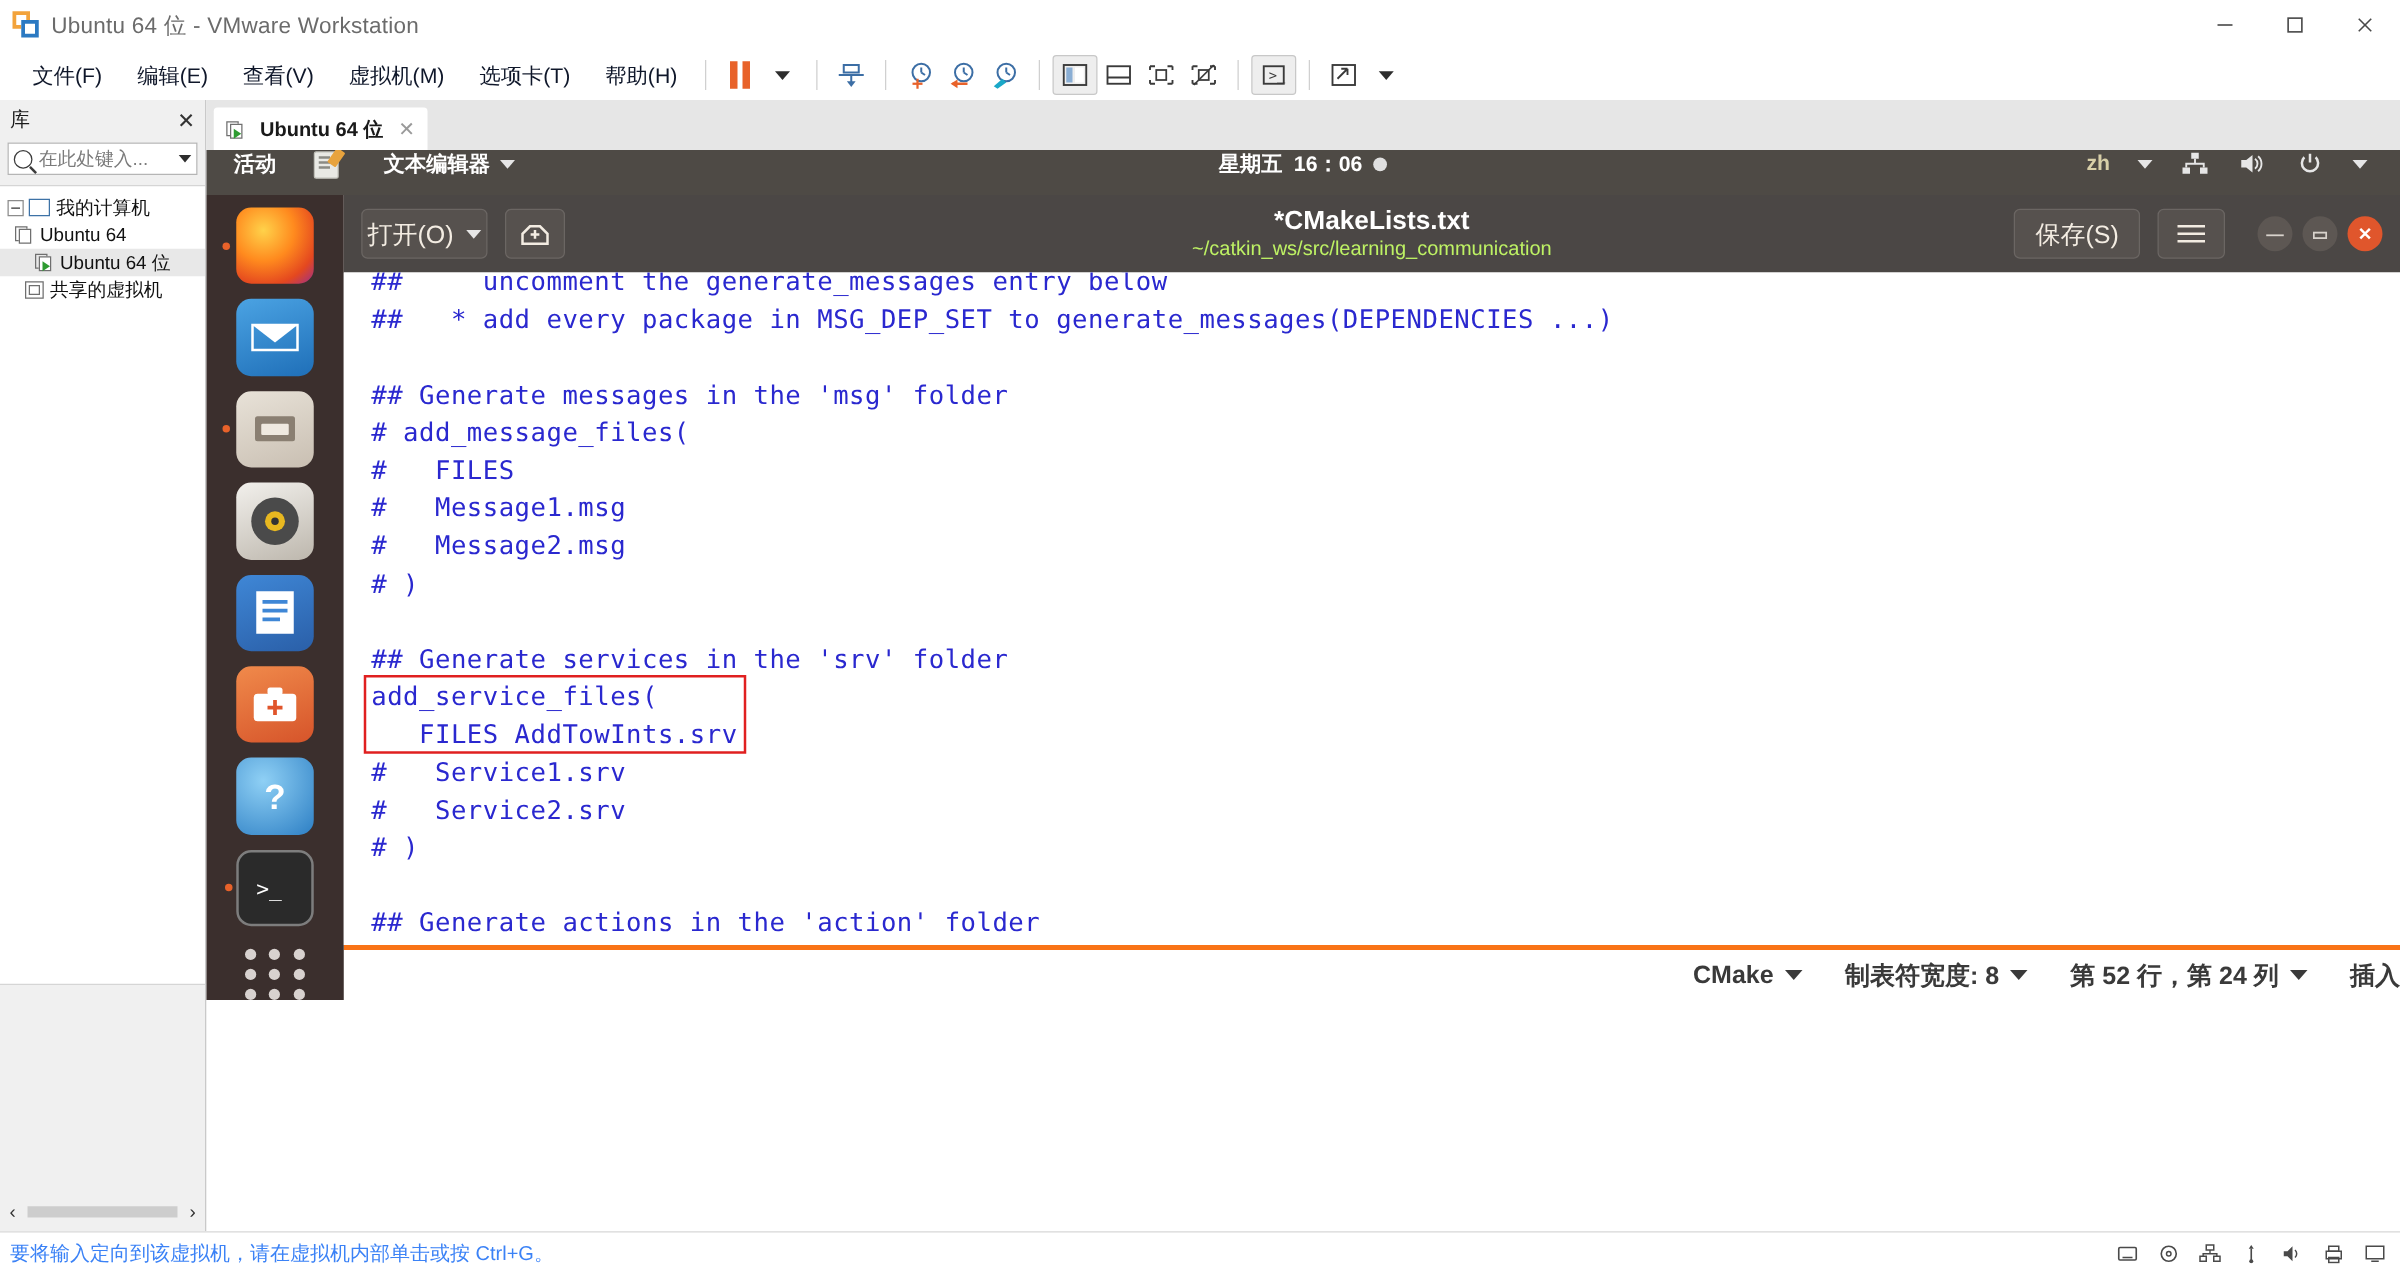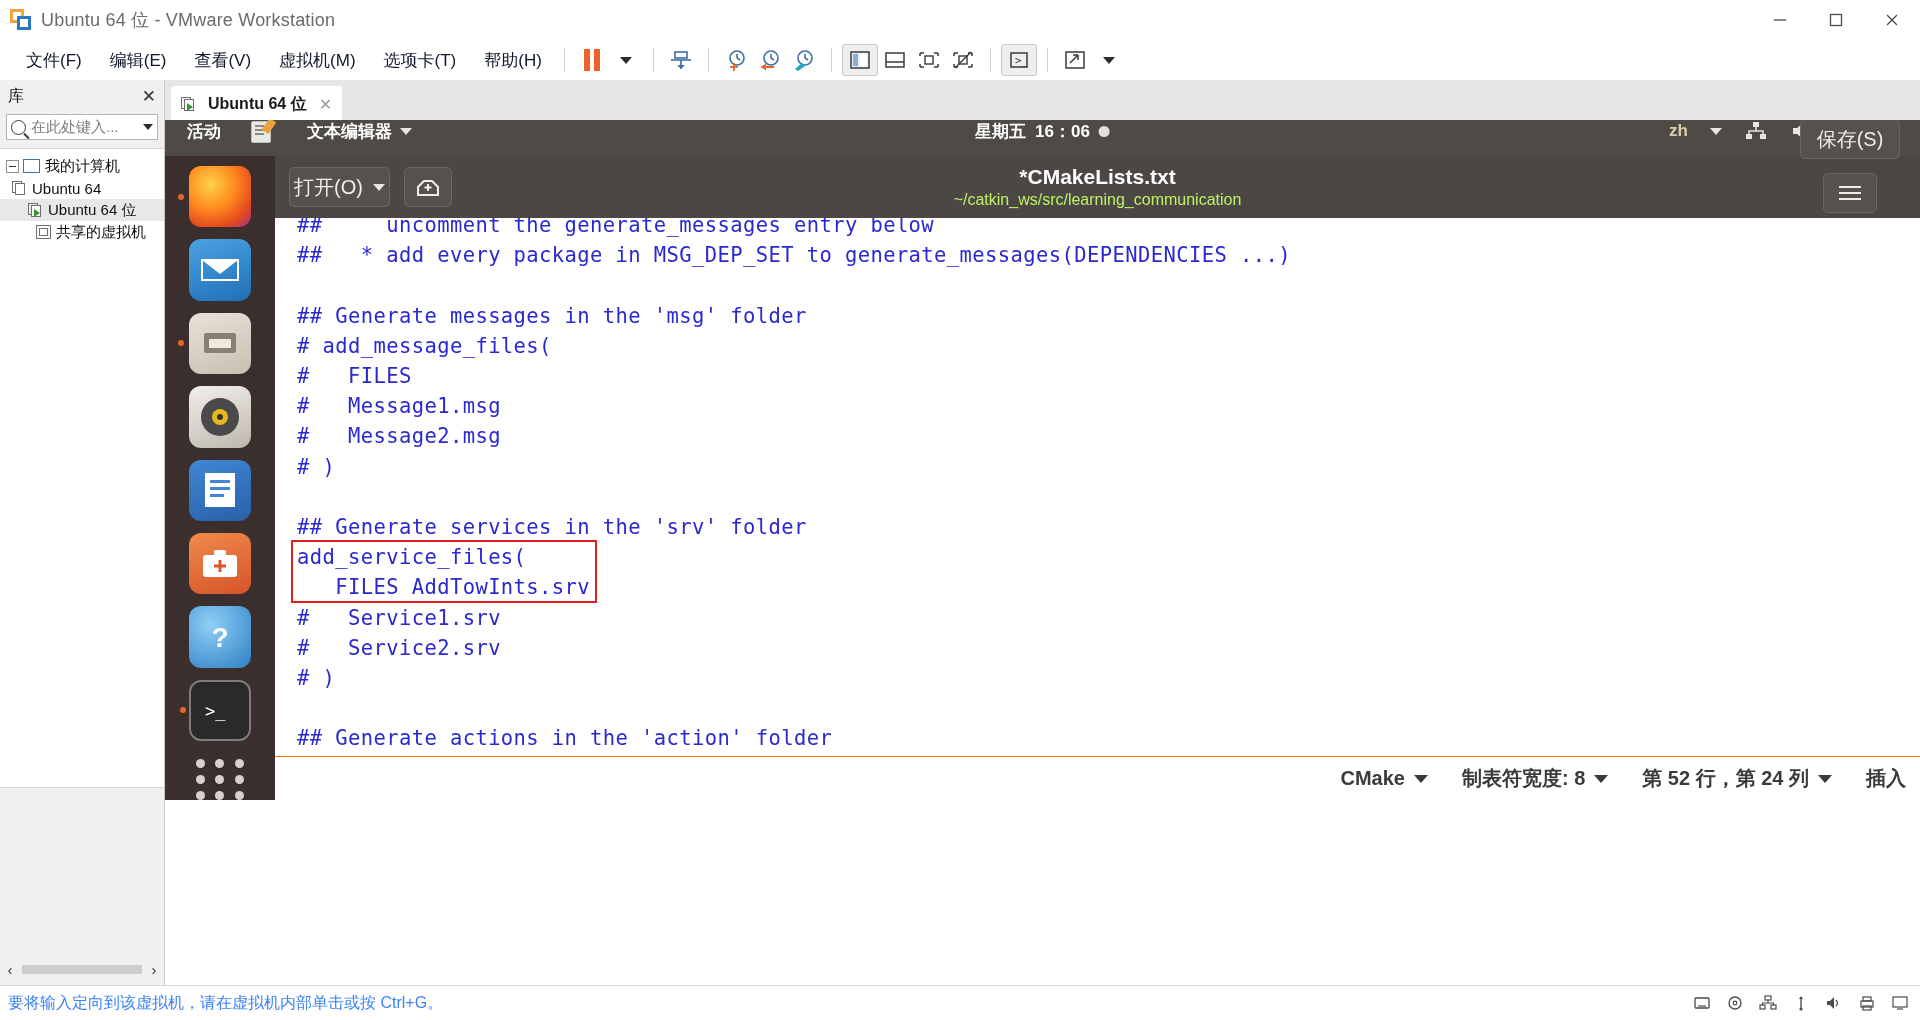--- a/index.html
+++ b/index.html
@@ -103,33 +103,33 @@
   .dock-dots i { width:9px;height:9px;border-radius:50%;background:#d8d2cf; display:block;}
 
   .gwin { flex:1; display:flex; flex-direction:column; background:#ffffff;}
   .ghead { height:62px; background:#4b4745; display:flex; align-items:center; padding:0 14px; position:relative;}
   .gbtn { border:1px solid #6b6663; background:#56514e; border-radius:5px; height:40px; display:flex; align-items:center; justify-content:center; color:#f3ece2;}
   .gbtn.open { padding:0 4px; font-size:20px; gap:10px; }
   .gbtn.sq { width:48px; margin-left:14px;}
   .gtitle-wrap { position:absolute; left:50%; transform:translateX(-50%); text-align:center; }
   .gtitle { font-size:21px; font-weight:bold; color:#ffffff; }
   .gsub { font-size:16px; color:#bef264; margin-top:2px;}
-  .ghead-right { margin-left:auto; display:flex; align-items:center; gap:14px;flex-direction:column;}
+  .ghead-right { margin-left:auto; display:flex; align-items:center; gap:14px;}
   .gbtn.save { padding:0 16px; font-size:20px;}
   .gbtn.ham { width:54px; flex-direction:column; gap:4px;}
   .gbtn.ham i { width:22px;height:2px;background:#f3ece2;display:block;}
   .winctl { display:flex; gap:8px; margin-left:12px;}
   .winctl b { width:28px;height:28px;border-radius:50%;background:#5d5753;display:flex;align-items:center;justify-content:center;color:#d8d2cc;font-size:14px;}
   .winctl b.close { background:#e0562c; color:#ffffff;}
 
   .gbody { flex:1; background:#ffffff; position:relative; overflow:hidden;}
   .code { position:absolute; left:22px; top:-8px; font-family:"DejaVu Sans Mono", monospace; font-size:20.5px; line-height:30.2px; color:#2a28cf; white-space:pre; letter-spacing:.4px;}
   .redbox { position:absolute; border:2px solid #e02020; }
 
-  .gstatus { height:44px; background:#ffffff; border-top:1px solid #f97316; display:flex; align-items:center; justify-content:flex-end; gap:34px; padding-right:14px; font-size:20px; color:#3a3a3a; font-weight:bold;}
+  .gstatus { height:44px; background:#ffffff; border-top:4px solid #f97316; display:flex; align-items:center; justify-content:flex-end; gap:34px; font-size:20px; color:#3a3a3a; font-weight:bold;}
   .gstatus .seg { display:flex; align-items:center; gap:9px; }
   .gstatus .cr { width:0;height:0;border-left:7px solid transparent;border-right:7px solid transparent;border-top:8px solid #3a3a3a;}
 
   
   .vm-status {
     position:absolute; left:0; bottom:0; width:1920px; height:35px; background:#ffffff;
     display:flex; align-items:center; border-top:1px solid #d8d8d8;
   }
   .vm-status .msg { font-size:16px; color:#3b82f6; margin-left:8px;}
   .vm-status .tray { margin-left:auto; display:flex; align-items:center; gap:13px; margin-right:10px; color:#4a4a4a;}
@@ -301,21 +301,21 @@
         <span>Ubuntu 64</span>
       </div>
       <div class="tree-row sel" style="padding-left:28px;">
         <span class="ico-vm">
             <span class="b1"></span>
             <span class="b2"></span>
             <span class="play"></span>
           </span>
         <span>Ubuntu 64 位</span>
       </div>
-      <div class="tree-row" style="padding-left:36px;">
+      <div class="tree-row" style="padding-left:20px;">
         <span class="ico-shared"></span>
         <span>共享的虚拟机</span>
       </div>
     </div>
     <div class="lib-foot">
       <span class="ar">‹</span>
       <span class="lib-scroll"></span>
       <span class="ar">›</span>
     </div>
   </div>

